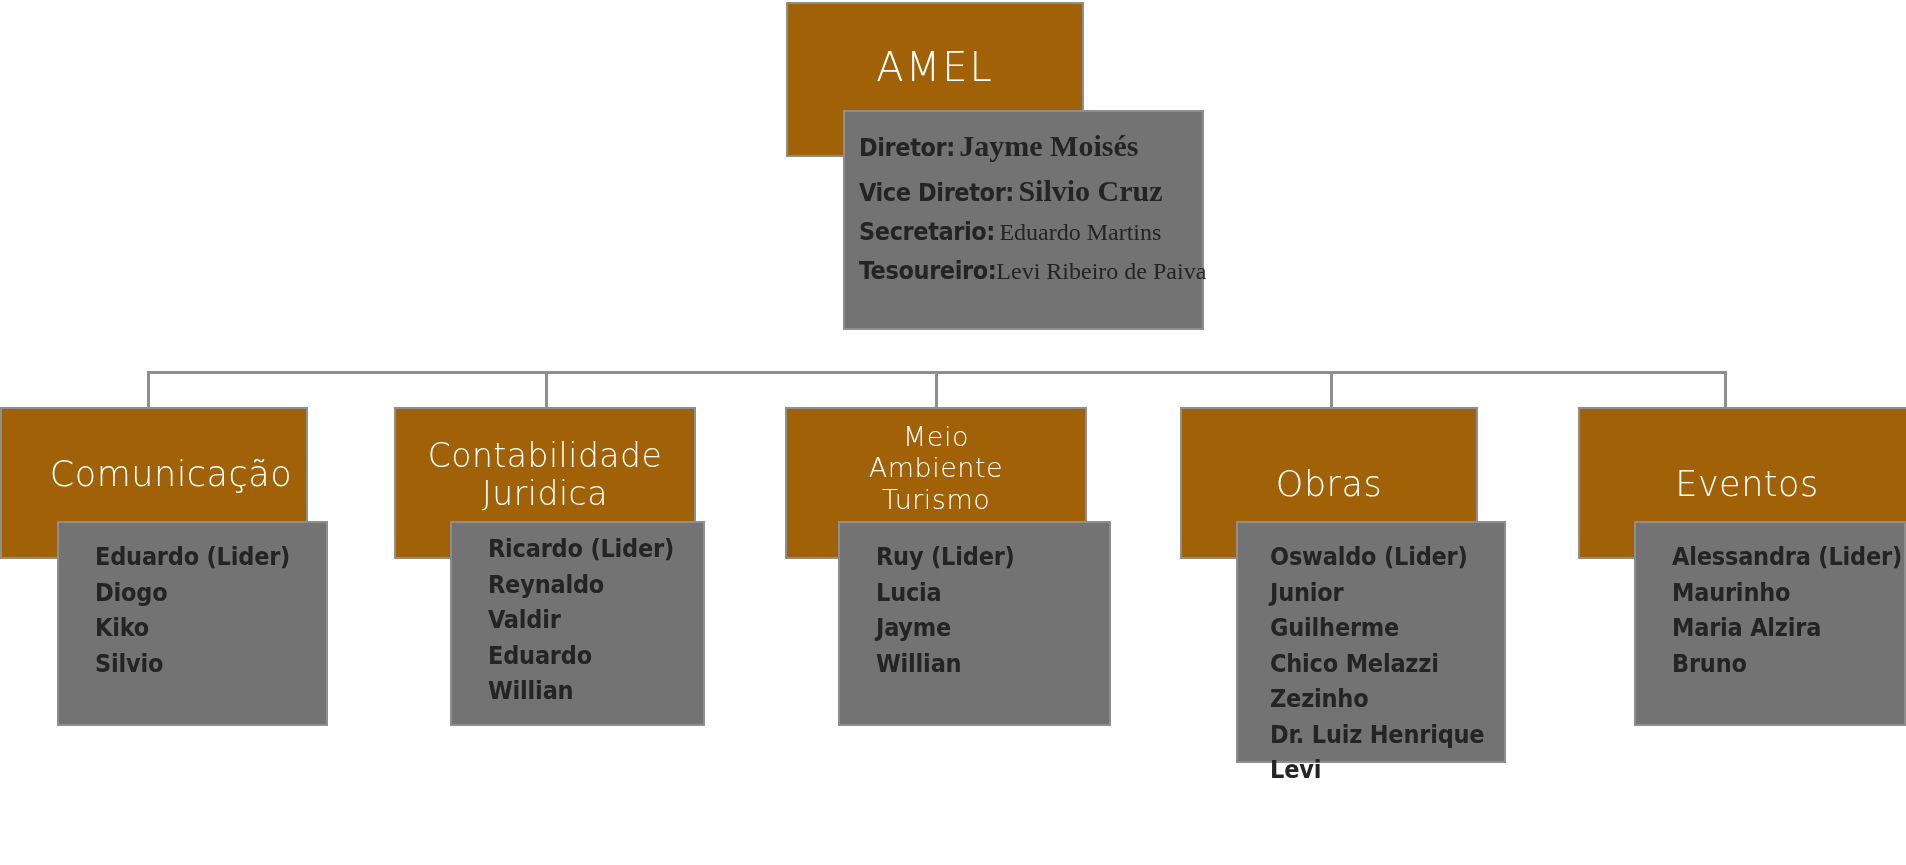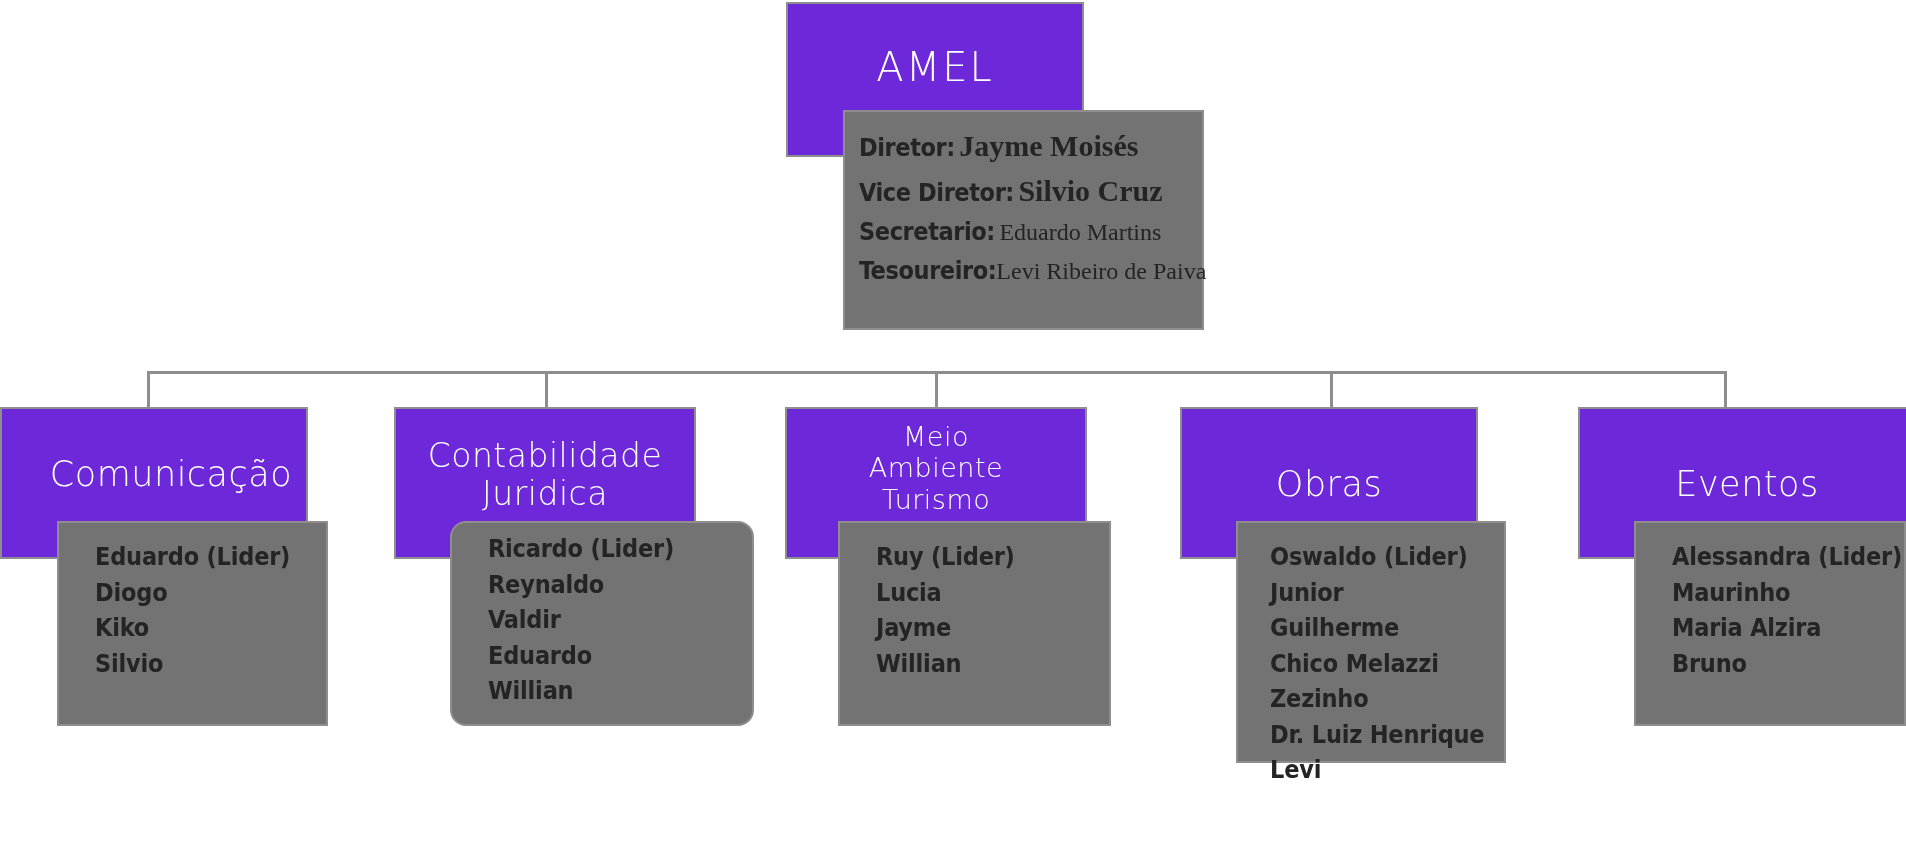--- a/index.html
+++ b/index.html
@@ -9,21 +9,21 @@
     background:#ffffff;
     font-family:"Liberation Sans", sans-serif;
     overflow:hidden;
     position:relative;
   }
   #chart{position:absolute;left:0;top:0;width:1906px;height:865px;}
 
   
   .blue-box{
     position:absolute;
-    background:#6d28d9;
+    background:#a16207;
     border:2px solid #8e8e8e;
     box-sizing:border-box;
     z-index:1;
   }
   .blue-box .title{
     position:absolute;
     left:0; right:0;
     text-align:center;
     color:#ffffff;
     font-family:"DejaVu Sans", sans-serif;
@@ -131,21 +131,21 @@
       <span class="member">Diogo</span>
       <span class="member">Kiko</span>
       <span class="member">Silvio</span>
     </div>
   </div>
 
   <div class="blue-box" style="left:394px; top:407px; width:302px; height:152px;">
     <div class="title dept-title-2" style="top:28px;">Contabilidade
 Juridica</div>
   </div>
-  <div class="white-card" style="left:450px; top:521px; width:304px; height:205px;border-radius:16px;">
+  <div class="white-card" style="left:450px; top:521px; width:255px; height:205px;">
     <div class="member-list" style="padding-top:8px;">
       <span class="member">Ricardo (Lider)</span>
       <span class="member">Reynaldo</span>
       <span class="member">Valdir</span>
       <span class="member">Eduardo</span>
       <span class="member">Willian</span>
     </div>
   </div>
 
   <div class="blue-box" style="left:785px; top:407px; width:302px; height:152px;">

